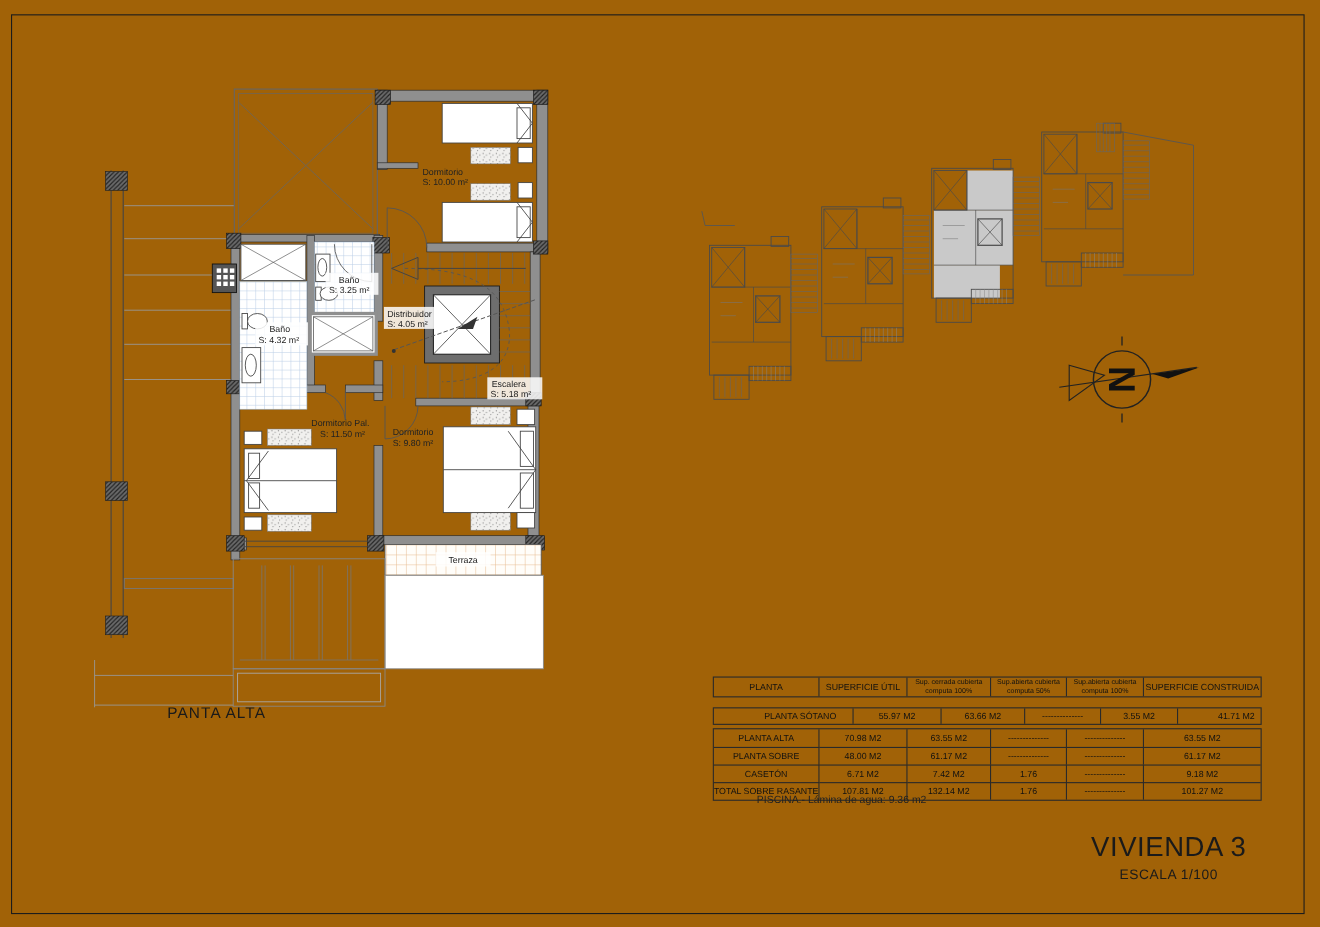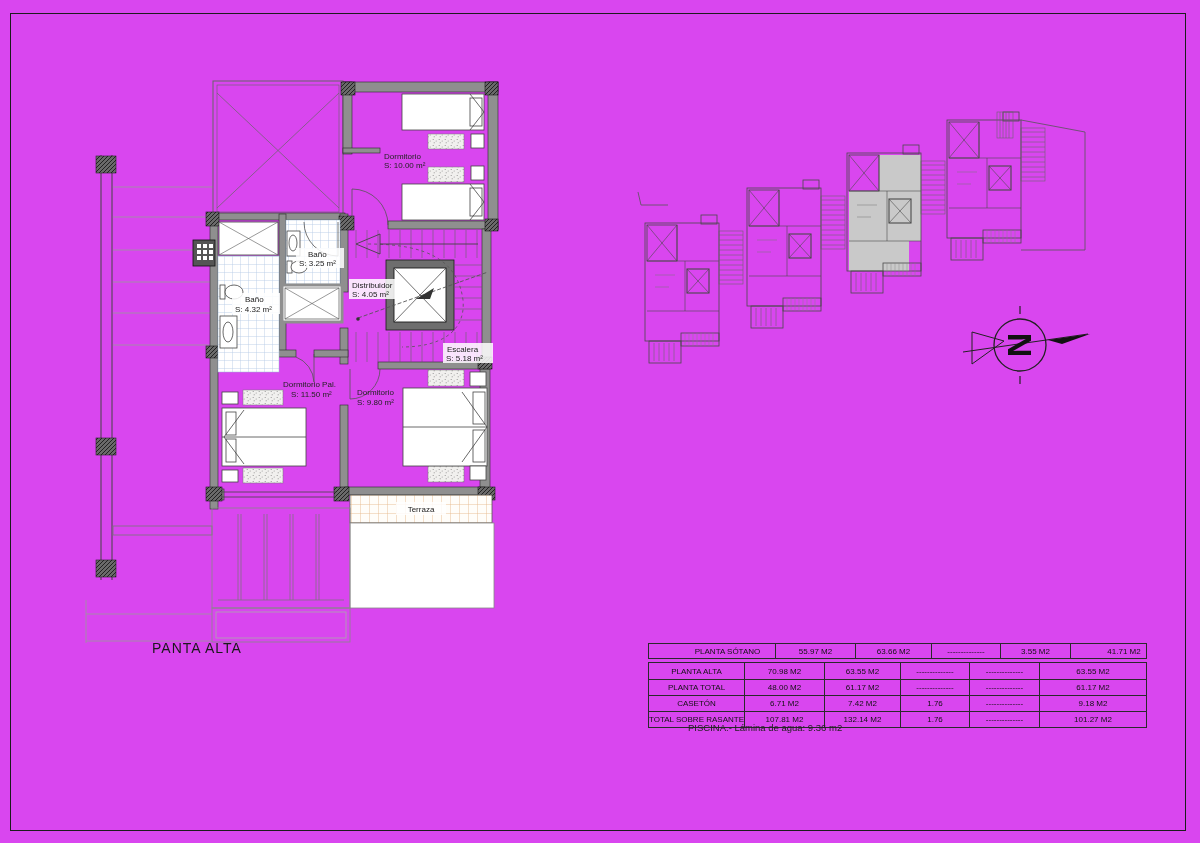--- a/index.html
+++ b/index.html
@@ -1,16 +1,16 @@
 <!DOCTYPE html>
 <html><head>
 <meta charset="utf-8">
 <style>
   html,body{margin:0;padding:0;background:#fff;}
-  .page{position:relative;width:1200px;height:843px;background:#d946ef;overflow:hidden;
+  .page{position:relative;width:1200px;height:843px;background:#a16207;overflow:hidden;
         font-family:"Liberation Sans", sans-serif;color:#1a1a1a;}
   .sheet-border{position:absolute;left:10px;top:13px;width:1174px;height:816px;
         border:1.6px solid #1c1c1c;}
   .plan-svg{position:absolute;left:0;top:0;}
   .plan-title{position:absolute;left:152px;top:640px;font-size:14px;letter-spacing:1px;color:#1a1a1a;}
   .titleblock{position:absolute;left:980px;top:756px;width:165px;text-align:center;}
   .titleblock .big{font-size:25px;letter-spacing:0.5px;}
   .titleblock .small{font-size:12.5px;margin-top:3px;letter-spacing:0.5px;}
   
   .areas{position:absolute;left:648px;top:615px;width:500px;height:130px;font-size:8px;color:#111;}
@@ -332,20 +332,33 @@
       <polygon points="972,332 1004,341 972,364" fill="none" stroke="#222" stroke-width="1"></polygon>
       <line x1="963" y1="352" x2="1088" y2="334" stroke="#222" stroke-width="1"></line>
       <polygon points="1090,334 1048,340 1062,344" fill="#111"></polygon>
       <text x="1020" y="357" text-anchor="middle" font-size="34" font-weight="bold" fill="#111" font-family="Liberation Sans, sans-serif" transform="rotate(90 1020 345)">N</text>
     </g>
   </svg>
 
   <div class="plan-title">PANTA ALTA</div>
 
   <div class="areas">
+    <div class="tbox hbox" style="top:0;">
+      <div class="trow">
+        <span class="tcell th">PLANTA</span>
+        <span class="tcell th">SUPERFICIE ÚTIL</span>
+        <span class="tcell th sm">Sup. cerrada cubierta
+computa 100%</span>
+        <span class="tcell th sm">Sup.abierta cubierta
+computa 50%</span>
+        <span class="tcell th sm">Sup.abierta cubierta
+computa 100%</span>
+        <span class="tcell th">SUPERFICIE CONSTRUIDA</span>
+      </div>
+    </div>
 
     <div class="tbox sbox" style="top:28px;padding-left:31px;">
       <div class="trow">
         <span class="tcell">PLANTA SÓTANO</span>
         <span class="tcell">55.97 M2</span>
         <span class="tcell">63.66 M2</span>
         <span class="tcell">--------------</span>
         <span class="tcell">3.55 M2</span>
         <span class="tcell">41.71 M2</span>
       </div>
@@ -354,21 +367,21 @@
     <div class="tbox mbox" style="top:47px;">
       <div class="trow">
         <span class="tcell">PLANTA ALTA</span>
         <span class="tcell">70.98 M2</span>
         <span class="tcell">63.55 M2</span>
         <span class="tcell">--------------</span>
         <span class="tcell">--------------</span>
         <span class="tcell">63.55 M2</span>
       </div>
       <div class="trow">
-        <span class="tcell">PLANTA TOTAL</span>
+        <span class="tcell">PLANTA SOBRE</span>
         <span class="tcell">48.00 M2</span>
         <span class="tcell">61.17 M2</span>
         <span class="tcell">--------------</span>
         <span class="tcell">--------------</span>
         <span class="tcell">61.17 M2</span>
       </div>
       <div class="trow">
         <span class="tcell">CASETÓN</span>
         <span class="tcell">6.71 M2</span>
         <span class="tcell">7.42 M2</span>
@@ -382,13 +395,17 @@
         <span class="tcell">132.14 M2</span>
         <span class="tcell">1.76</span>
         <span class="tcell">--------------</span>
         <span class="tcell">101.27 M2</span>
       </div>
     </div>
   </div>
 
   <div class="footnote">PISCINA.- Lámina de agua: 9.36 m2</div>
 
+  <div class="titleblock">
+    <div class="big">VIVIENDA 3</div>
+    <div class="small">ESCALA 1/100</div>
+  </div>
 </div>
 
 </body></html>

